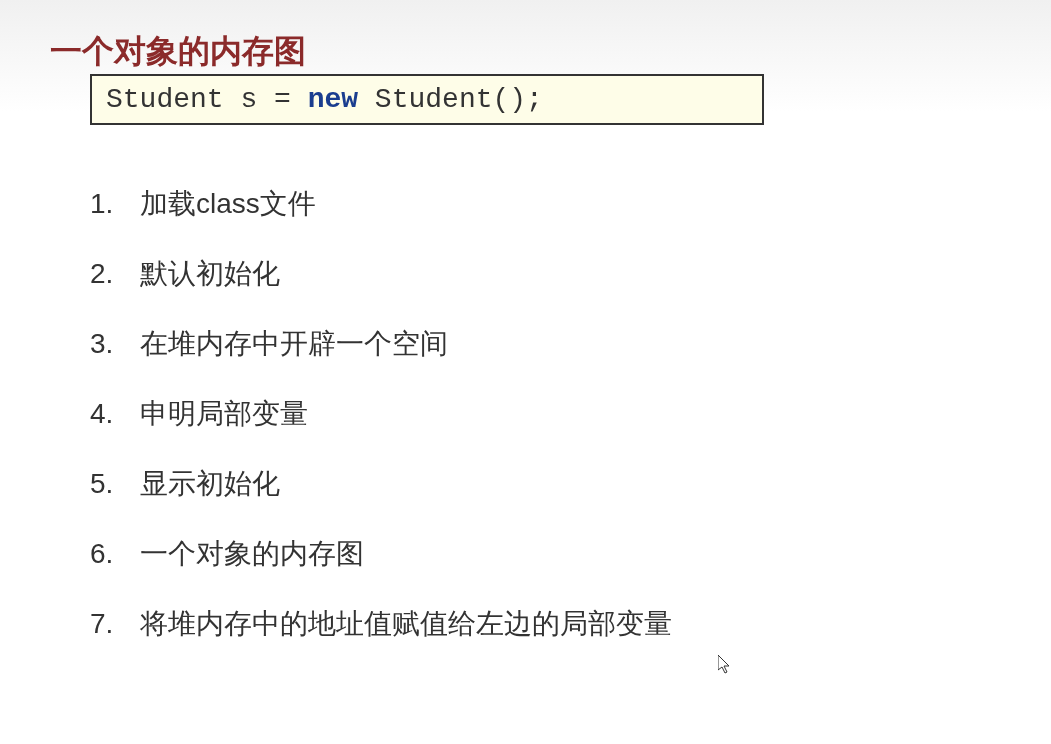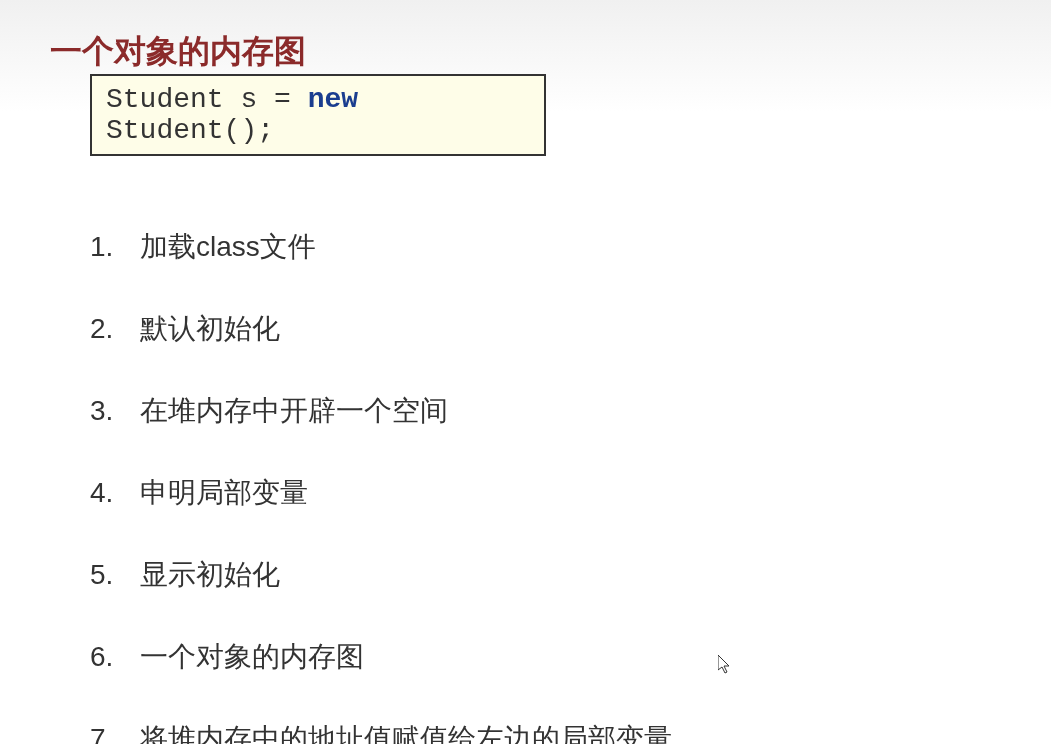--- a/index.html
+++ b/index.html
@@ -19,21 +19,21 @@
       font-size: 32px;
       font-weight: bold;
     }
     .code-box {
       background-color: #fefde8;
       border: 2px solid #333;
       padding: 8px 14px;
       margin-left: 40px;
       margin-bottom: 60px;
       display: inline-block;
-      width: 456px;
+      width: 674px;
       font-family: "Courier New", Consolas, monospace;
       font-size: 28px;
       color: #333;
     }
     .code-box .keyword {
       color: #1a3d8f;
       font-weight: bold;
     }
     .list {
       margin-left: 40px;
@@ -44,21 +44,20 @@
       margin-bottom: 32px;
       font-size: 28px;
       color: #333;
     }
     .list-number {
       width: 50px;
       text-align: left;
     }
     .list-text {
       flex: 1;
-      margin-top: 12px;
     }
     .cursor {
       position: absolute;
       color: #333;
       font-size: 18px;
     }
   </style>
 </head>
 <body>
 

